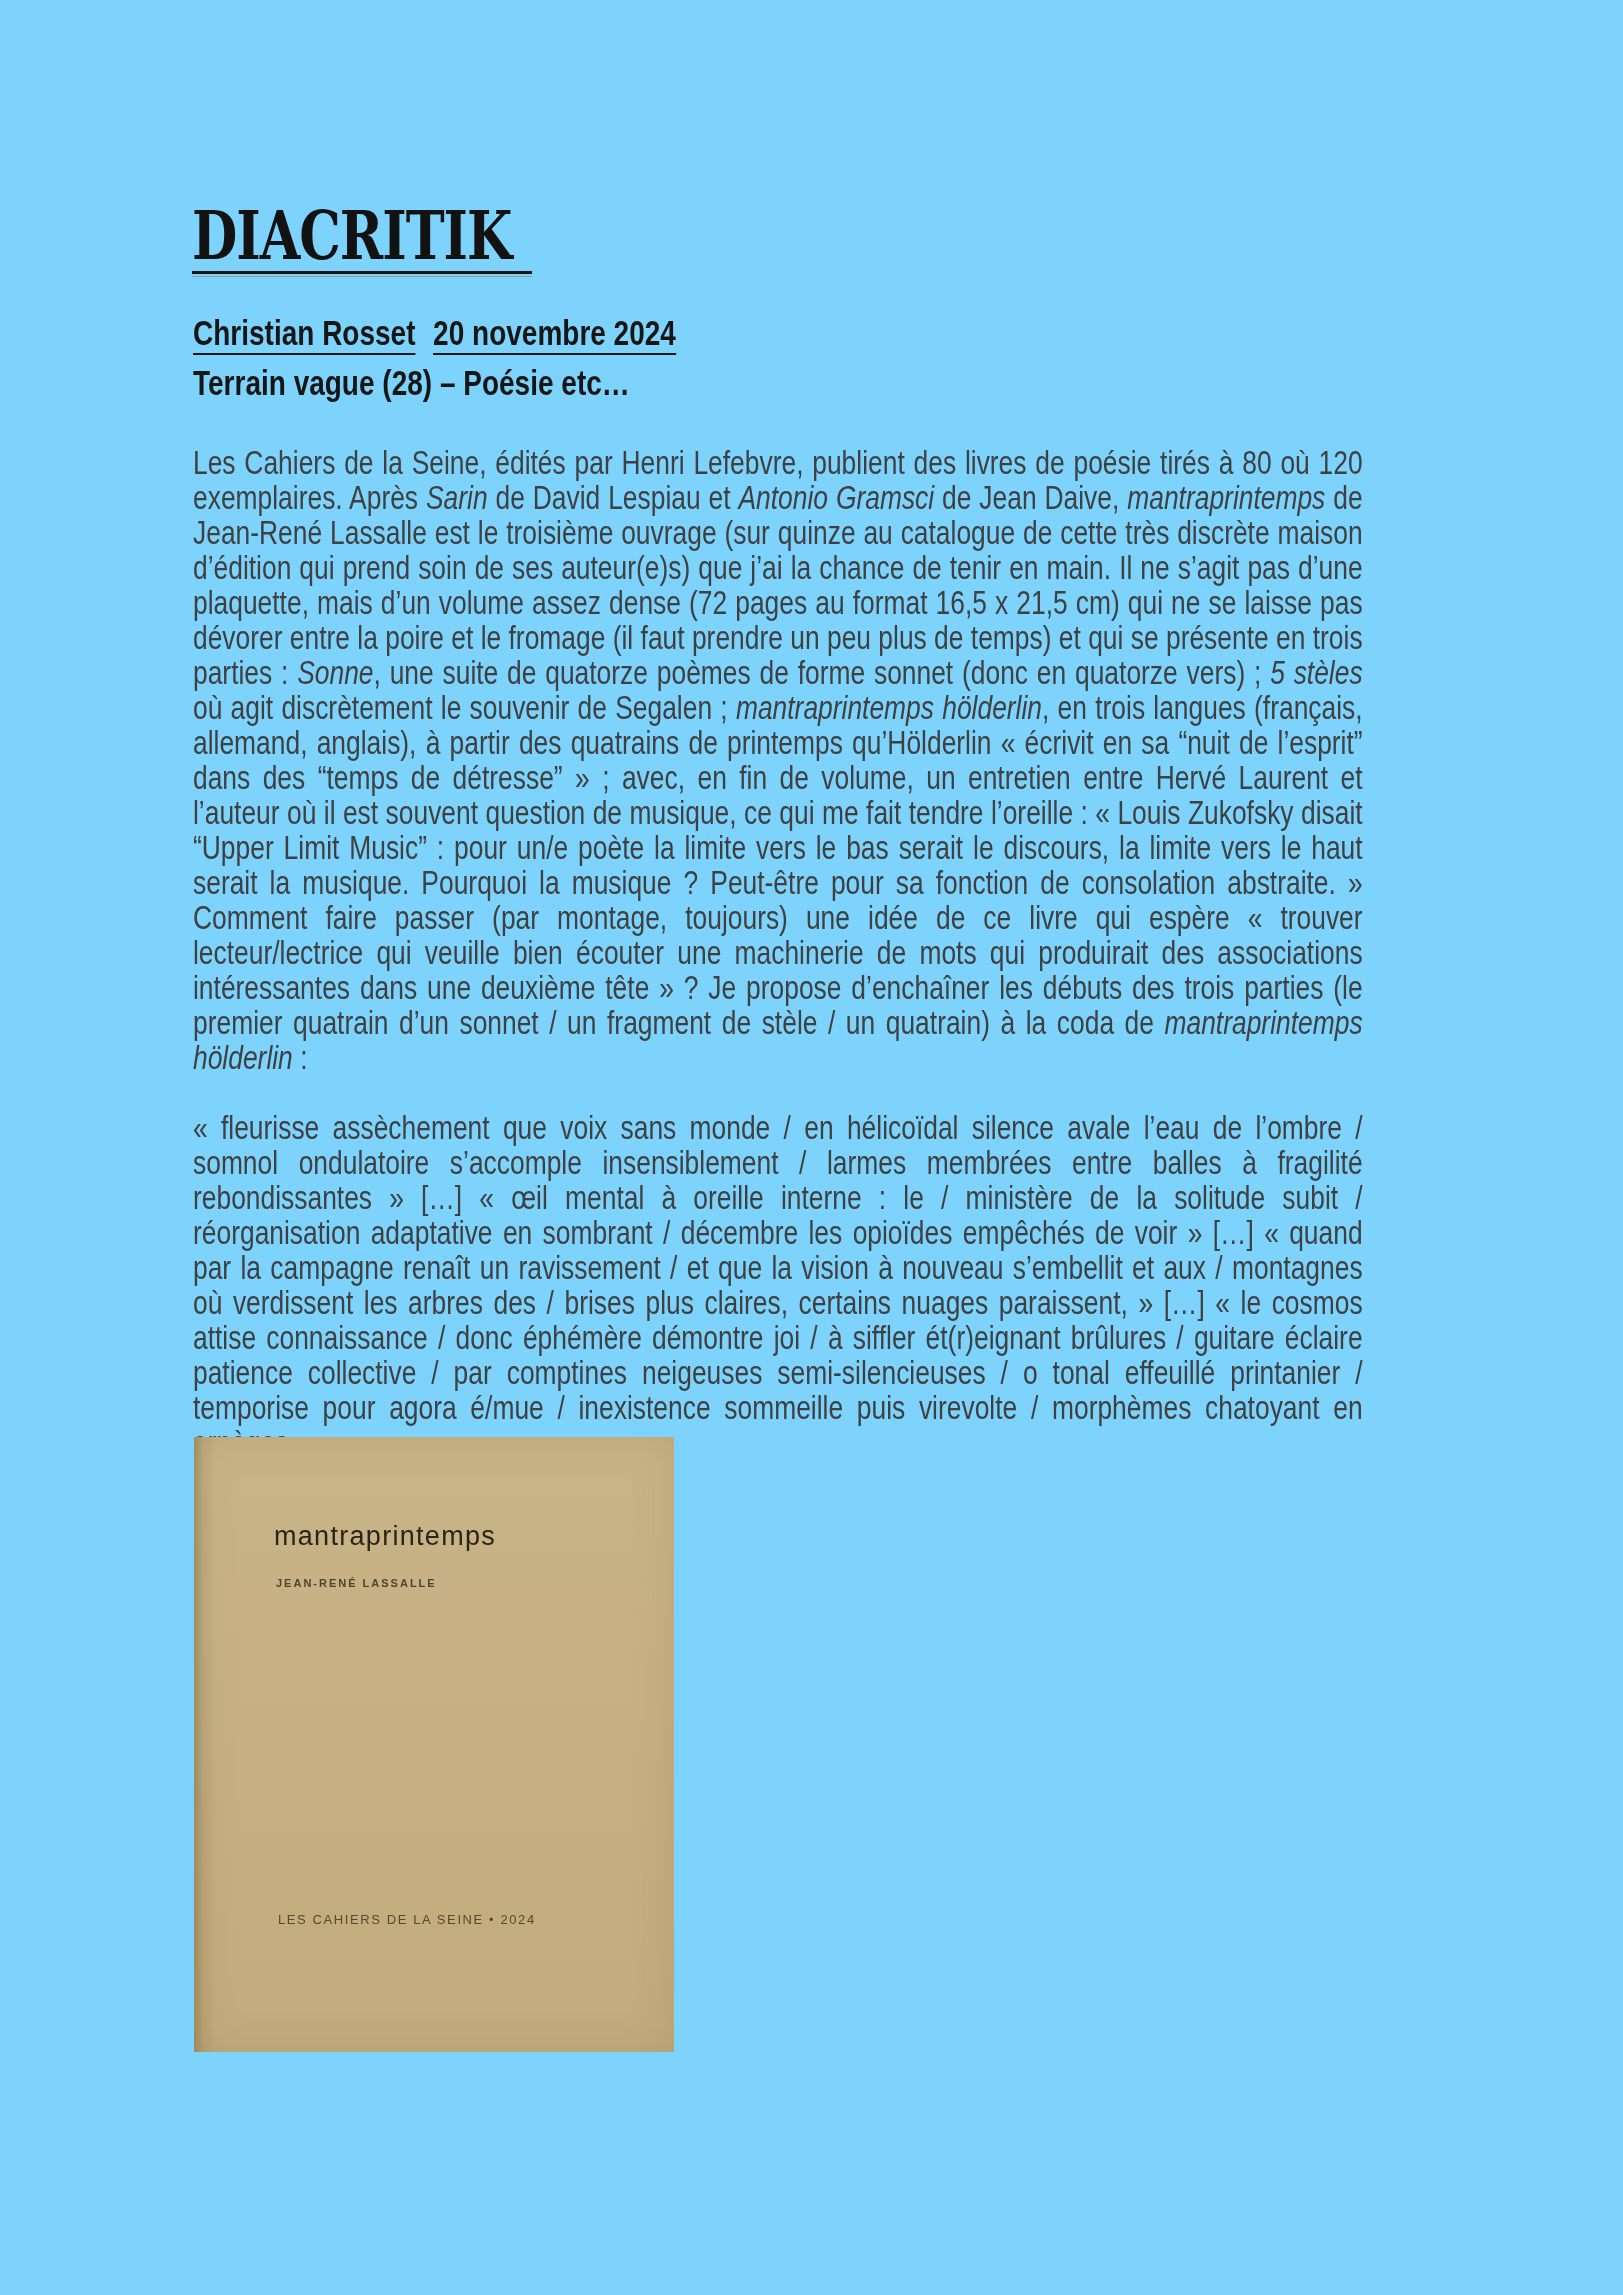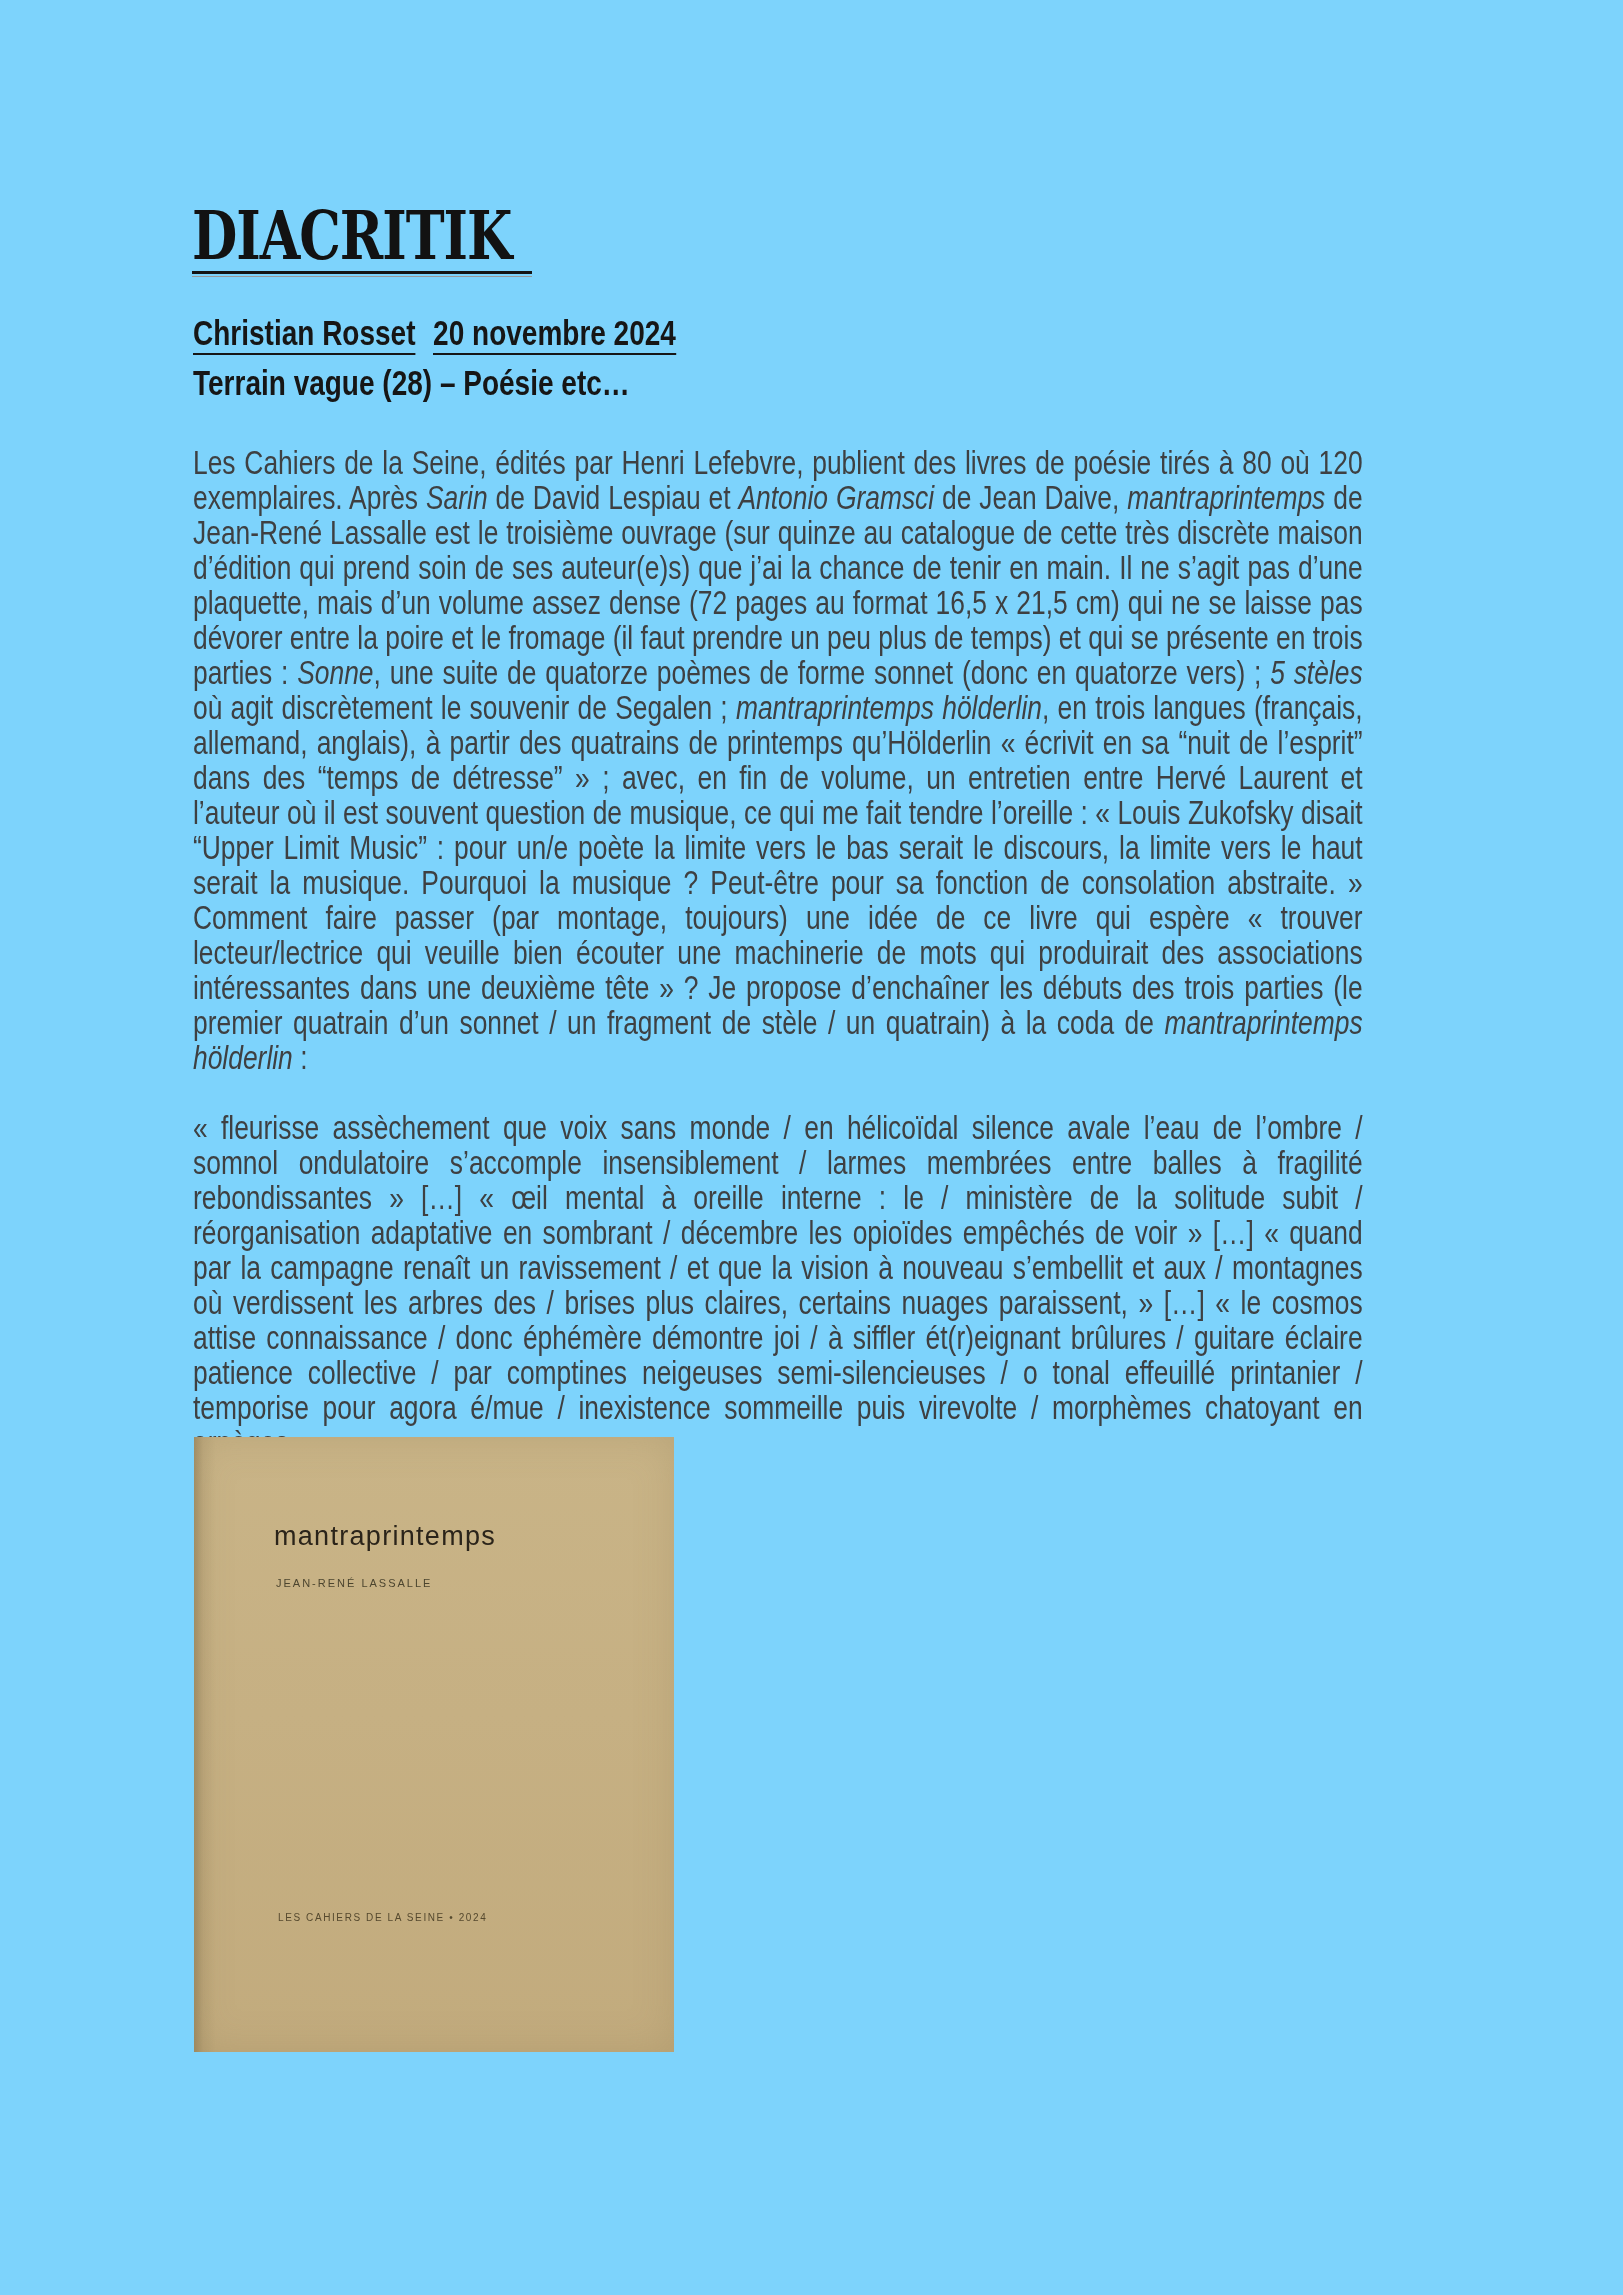--- a/index.html
+++ b/index.html
@@ -101,29 +101,29 @@
     font-weight: 500;
     color: #2b241a;
     white-space: nowrap;
   }
   .cover-author {
     position: absolute;
     left: 82px;
     top: 140px;
     font-size: 11px;
     letter-spacing: 2px;
-    font-weight: 400;
+    font-weight: 700;
     color: #4c452f;
     white-space: nowrap;
   }
   .cover-imprint {
     position: absolute;
     left: 84px;
     top: 475px;
-    font-size: 10px;
+    font-size: 13px;
     letter-spacing: 1.6px;
     font-weight: 500;
     color: #55492e;
     white-space: nowrap;
   }
 </style>
 </head>
 <body>
 
 <div class="page">

